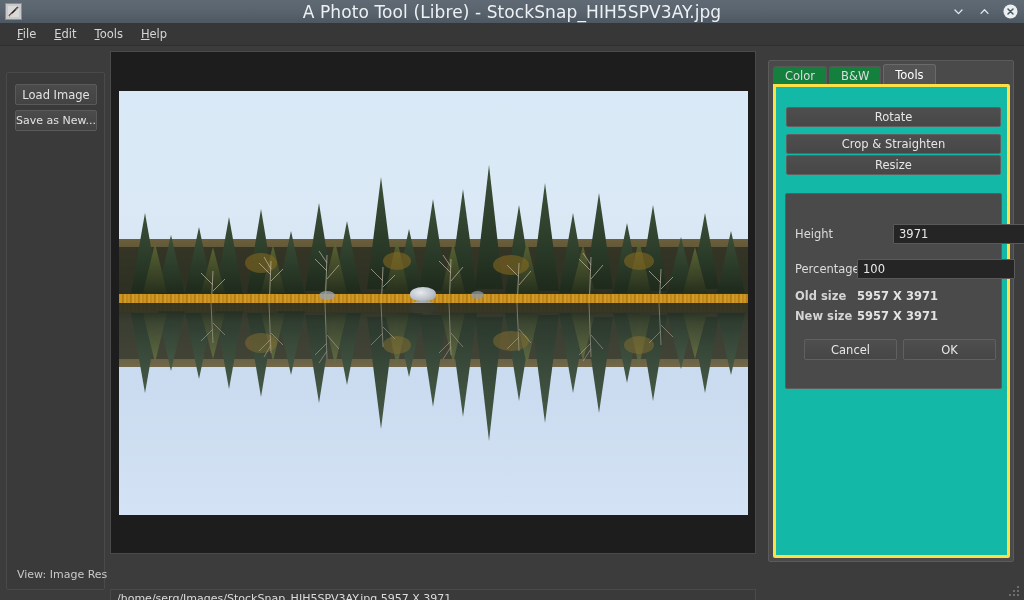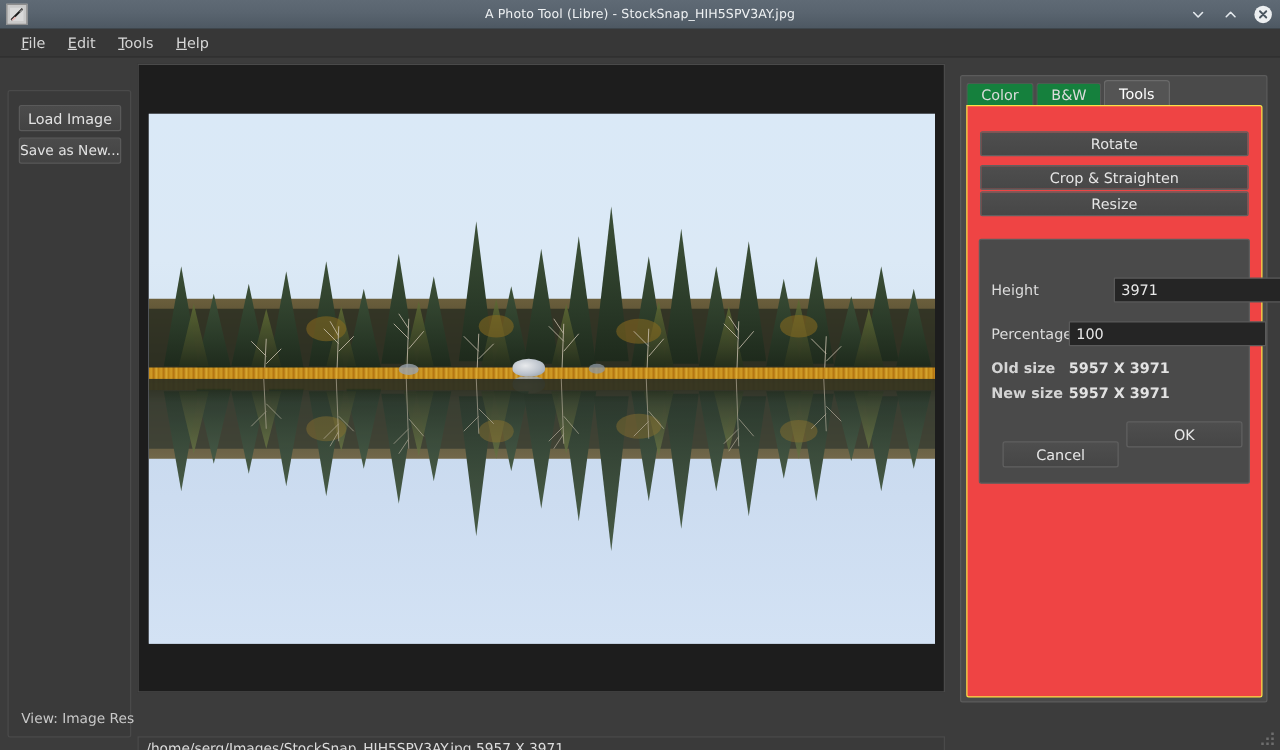--- a/index.html
+++ b/index.html
@@ -28,21 +28,21 @@
     width: 15px; height: 15px; margin-left: 5px;
     background: #c9c9c9;
     border: 1px solid #8d8d8d;
     display: flex; align-items: center; justify-content: center;
     flex: none;
   }
   .title-icon svg { display: block; }
   .title-text {
     position: absolute; left: 0; right: 0;
     text-align: center;
-    font-size: 10px; color: #eef1f3;
+    font-size: 17px; color: #eef1f3;
     letter-spacing: .1px;
     pointer-events: none;
   }
   .win-controls {
     position: absolute; right: 6px; top: 0;
     height: 23px; display: flex; align-items: center; gap: 11px;
   }
   .wc { width: 15px; height: 15px; display:flex; align-items:center; justify-content:center; }
   .wc svg { display:block; }
 
@@ -205,22 +205,22 @@
     cursor: default;
   }
   .tab.active {
     background: #545454; color: #ffffff;
     height: 21px;
     border-color: #6a6a6a;
   }
   .tabpage {
     position: absolute; left: 4px; top: 23px;
     width: 237px; height: 474px;
-    background: #ef4444;
-    border: 1px solid #fde047;
+    background: #14b8a6;
+    border: 3px solid #fde047;
     border-radius: 0 2px 2px 2px;
     box-sizing: border-box;
   }
   .tool-btn {
     position: absolute; left: 10px;
     width: 215px; height: 20px;
     background: linear-gradient(180deg, #4e4e4e 0%, #474747 100%);
     border: 1px solid #606060;
     border-radius: 2px;
     color: #e6e6e6; font-size: 11.5px;
@@ -277,21 +277,21 @@
     position: absolute; top: 145px;
     width: 93px; height: 21px;
     background: linear-gradient(180deg, #4e4e4e 0%, #464646 100%);
     border: 1px solid #606060;
     border-radius: 2px;
     color: #e8e8e8; font-size: 11.5px;
     display: flex; align-items: center; justify-content: center;
     box-sizing: border-box;
     cursor: default;
   }
-  #btn-cancel { left: 18px; margin-top: 16px; }
+  #btn-cancel { left: 18px; }
   #btn-ok { left: 117px; }
 
   
   .grip { position: absolute; right: 3px; bottom: 3px; width: 14px; height: 14px; }
 </style>
 </head>
 <body>
 
 <div class="app">
 

